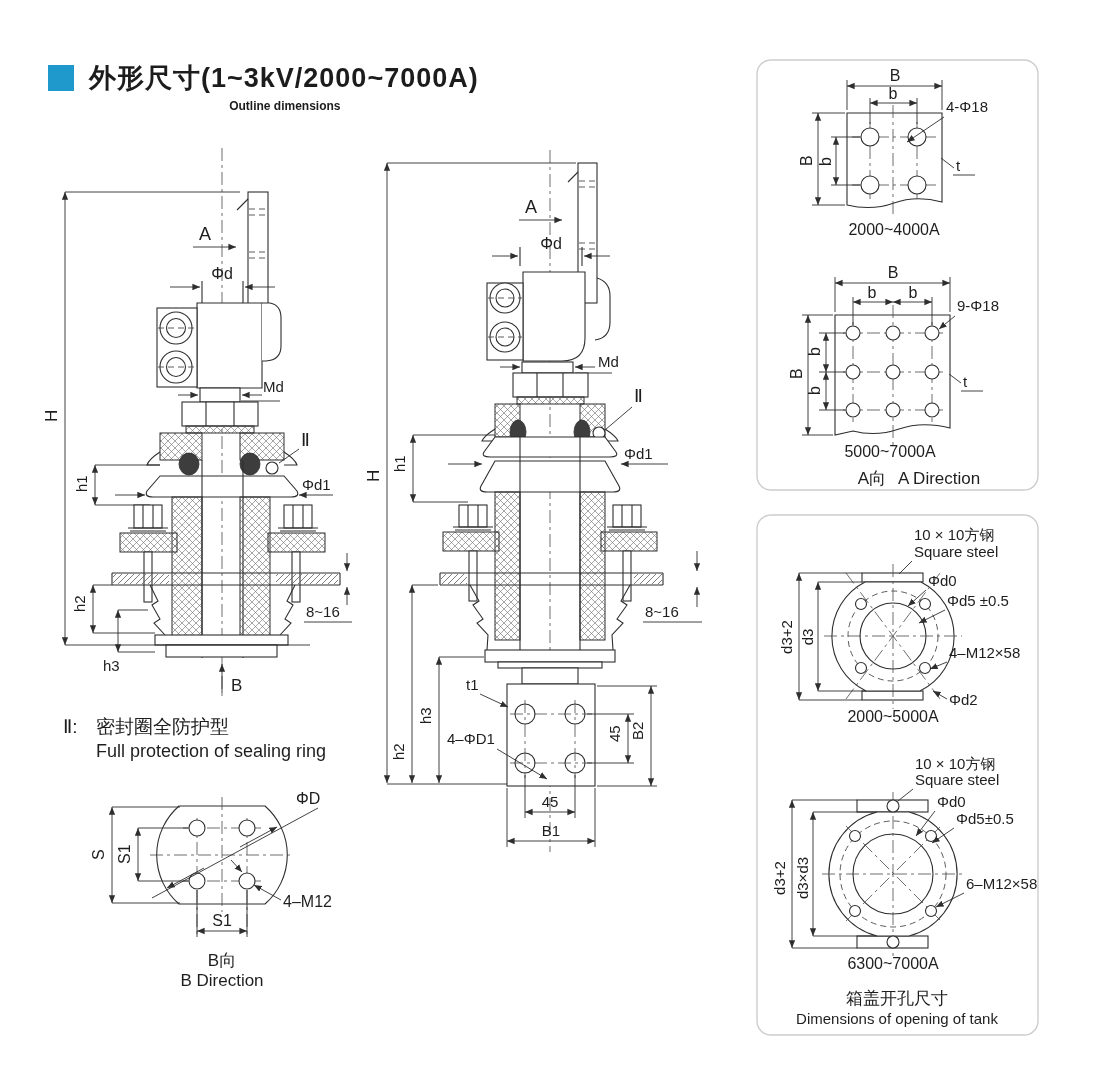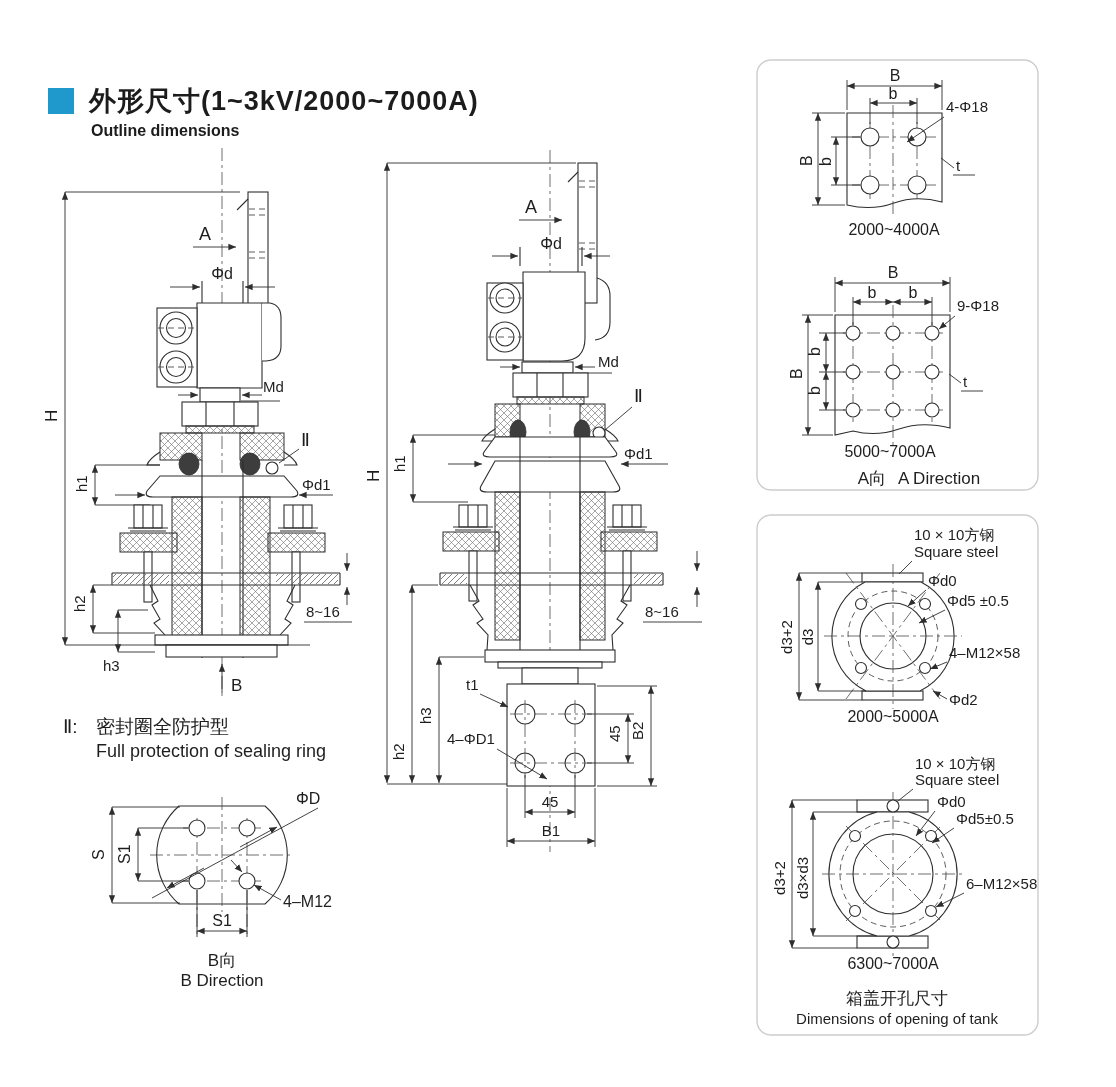--- a/index.html
+++ b/index.html
@@ -1,22 +1,22 @@
 <!DOCTYPE html>
 <html><head>
 <meta charset="utf-8">
 <style>
   html,body{margin:0;padding:0;background:#fff;}
   .page{position:relative;width:1116px;height:1087px;background:#fff;overflow:hidden;
         font-family:"Liberation Sans",sans-serif;}
-  .header{position:absolute;left:48px;top:60px;display:flex;gap:15px;align-items:flex-start;margin-top:23px;}
+  .header{position:absolute;left:48px;top:60px;display:flex;gap:15px;align-items:flex-start;}
   .accent{width:26px;height:26px;background:#1f98cb;margin-top:5px;flex:0 0 auto;}
   .title{font-weight:bold;font-size:27px;color:#1c1c1c;letter-spacing:1px;
          font-family:"Liberation Sans",sans-serif;}
-  .subtitle{font-weight:bold;font-size:16px;color:#1c1c1c;margin-top:3px;margin-left:2px;}
+  .subtitle{font-weight:bold;font-size:12px;color:#1c1c1c;margin-top:3px;margin-left:2px;text-align:center;}
   svg{position:absolute;left:0;top:0;}
   .ol{fill:none;stroke:#2e2e2e;stroke-width:1.1;}
   .olw{fill:#fff;stroke:#2e2e2e;stroke-width:1.1;}
   .hx{fill:url(#xh);stroke:#2e2e2e;stroke-width:1;}
   .hp{fill:url(#dh);stroke:none;}
   .seal{fill:#3d3d3d;stroke:#2e2e2e;stroke-width:0.8;}
   .cl{stroke:#4a4a4a;stroke-width:0.8;stroke-dasharray:13 4 3 4;fill:none;}
   .hid{stroke:#4a4a4a;stroke-width:0.9;stroke-dasharray:6 4;fill:none;}
   .dim{stroke:#2e2e2e;stroke-width:0.9;fill:none;}
   .d1{marker-end:url(#ar);}

